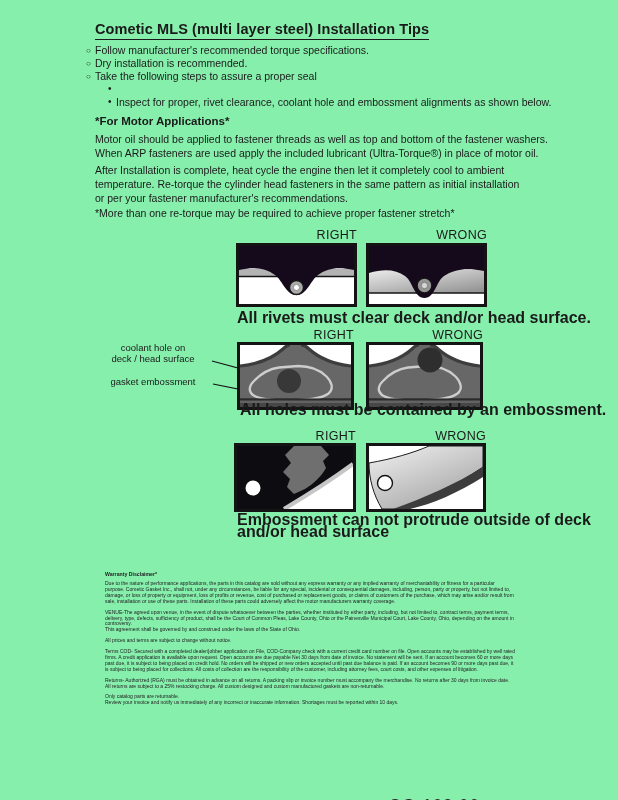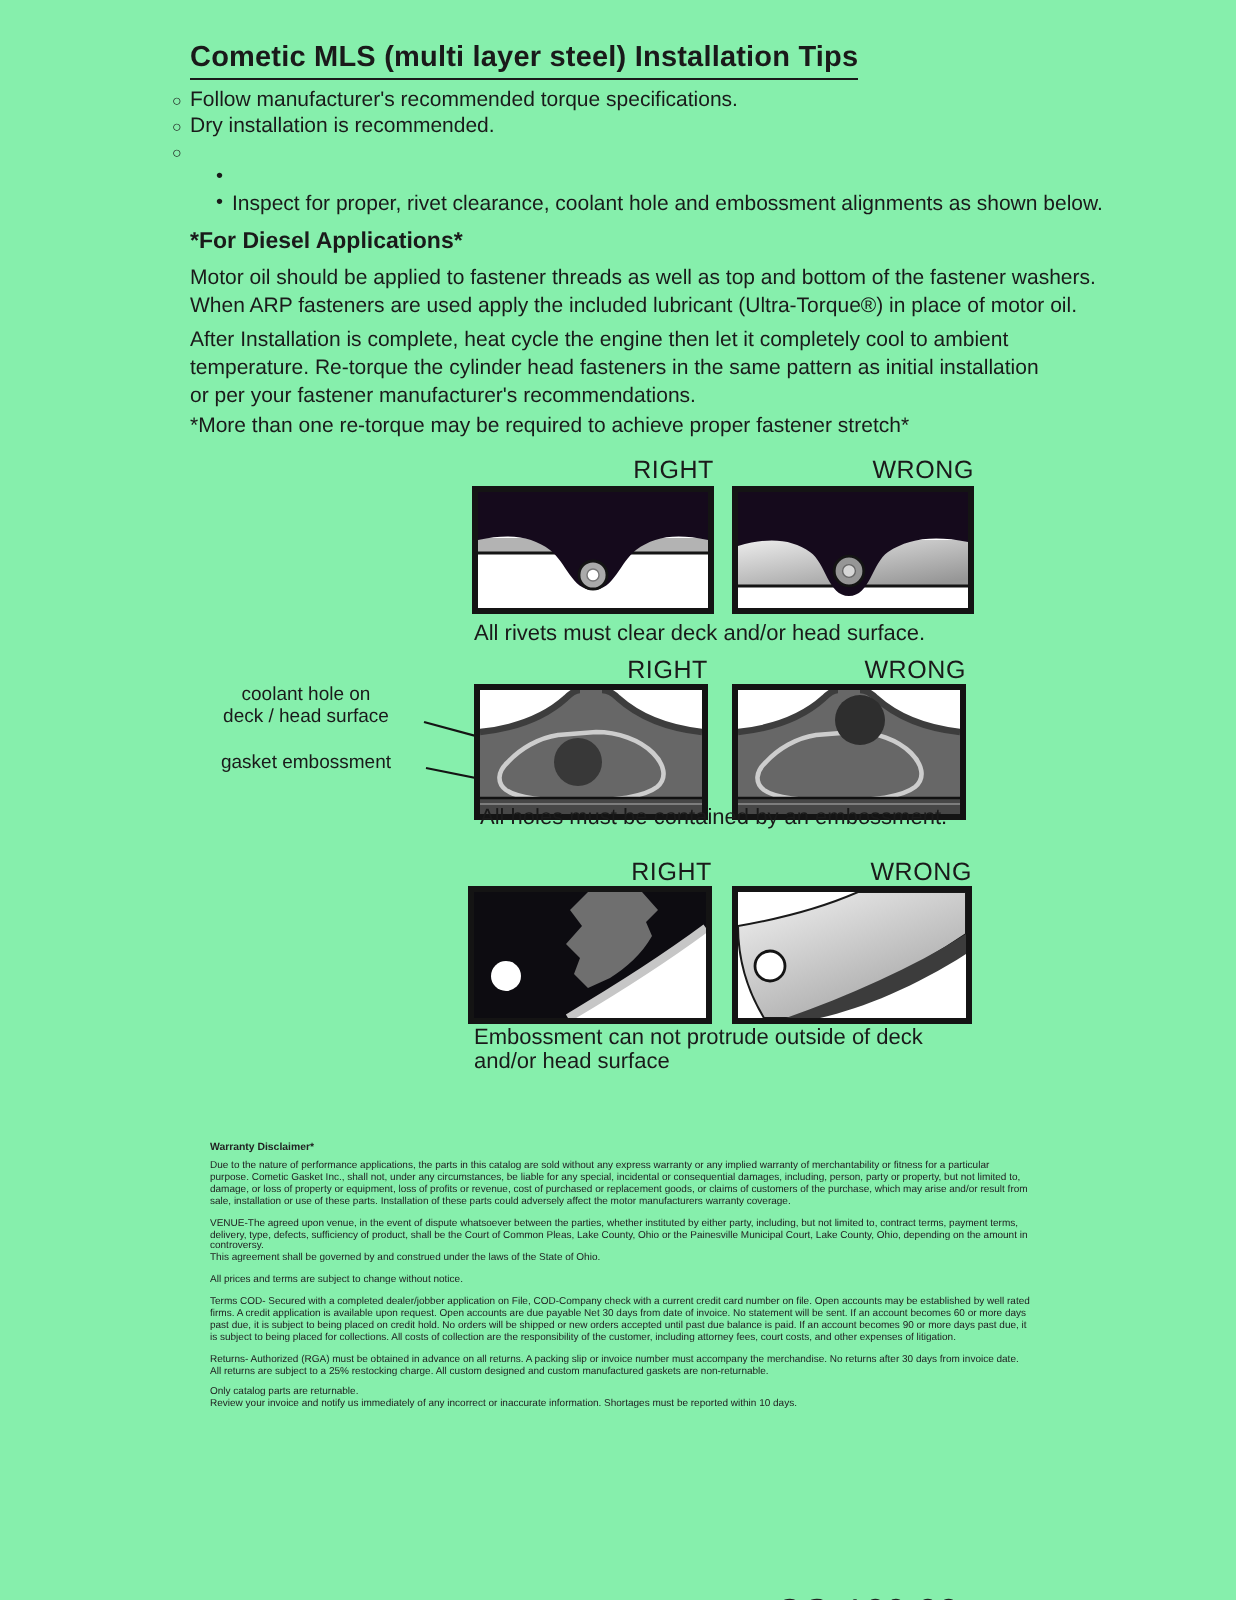--- a/index.html
+++ b/index.html
@@ -14,47 +14,48 @@
     border-bottom:1.6px solid #1a1a1a;padding-bottom:2px;letter-spacing:.1px;
     display:inline-block;white-space:nowrap;
   }
   .tip{left:95px;font-size:10.5px;white-space:nowrap;}
   .tip-marker{position:absolute;left:86px;font-size:8px;}
   .subtip{left:116px;font-size:10.5px;white-space:nowrap;}
   .subtip-marker{position:absolute;left:108px;font-size:10px;}
   .diesel-head{left:95px;top:115px;font-size:11.5px;font-weight:bold;}
   .bodypara{left:95px;width:470px;font-size:10.5px;line-height:14px;white-space:pre-line;}
   .fig-label{font-size:12.5px;letter-spacing:.3px;text-align:right;white-space:nowrap;}
-  .fig-caption{font-size:11px;font-weight:normal;white-space:pre-line;line-height:11.5px;}
+  .fig-caption{font-size:16px;font-weight:bold;white-space:pre-line;line-height:11.5px;}
   .panel{border:3px solid #141414;box-sizing:border-box;background:#fff;}
   .panel svg{display:block;width:100%;height:100%;}
   .side-label{left:95px;width:116px;text-align:center;font-size:9.5px;line-height:10.5px;white-space:nowrap;}
   .fineprint{left:105px;top:571px;width:410px;font-size:5px;line-height:1.18;color:#222;}
   .fineprint p{margin:0 0 5px 0;white-space:pre-line;}
   .fineprint .fp-head{font-weight:bold;margin-bottom:4px;font-size:5.2px;}
   .page-code{left:388px;top:796px;font-size:18px;letter-spacing:.4px;color:#222;white-space:nowrap;}
 </style>
 </head>
 <body>
 
 <div class="page">
 
   <div class="abs title">Cometic MLS (multi layer steel) Installation Tips</div>
 
   <span class="abs tip-marker" style="top:46px">○</span>
   <div class="abs tip" style="top:44px">Follow manufacturer's recommended torque specifications.</div>
   <span class="abs tip-marker" style="top:59px">○</span>
   <div class="abs tip" style="top:57px">Dry installation is recommended.</div>
   <span class="abs tip-marker" style="top:72px">○</span>
+  <div class="abs tip" style="top:70px">Take the following steps to assure a proper seal</div>
 
   <span class="abs subtip-marker" style="top:83px">•</span>
   <span class="abs subtip-marker" style="top:96px">•</span>
   <div class="abs subtip" style="top:96px">Inspect for proper, rivet clearance, coolant hole and embossment alignments as shown below.</div>
 
-  <div class="abs diesel-head">*For Diesel Applications*</div>
+  <div class="abs diesel-head">*For Motor Applications*</div>
   <div class="abs bodypara" style="top:163px">After Installation is complete, heat cycle the engine then let it completely cool to ambient
 temperature. Re-torque the cylinder head fasteners in the same pattern as initial installation
 or per your fastener manufacturer's recommendations.</div>
   <div class="abs bodypara" style="top:132px">Motor oil should be applied to fastener threads as well as top and bottom of the fastener washers.
 When ARP fasteners are used apply the included lubricant (Ultra-Torque®) in place of motor oil.</div>
   <div class="abs bodypara" style="top:206px">*More than one re-torque may be required to achieve proper fastener stretch*</div>
 
   <div class="abs fig-label" style="left:236px;top:228px;width:121px">RIGHT</div>
   <div class="abs fig-label" style="left:366px;top:228px;width:121px">WRONG</div>
 

